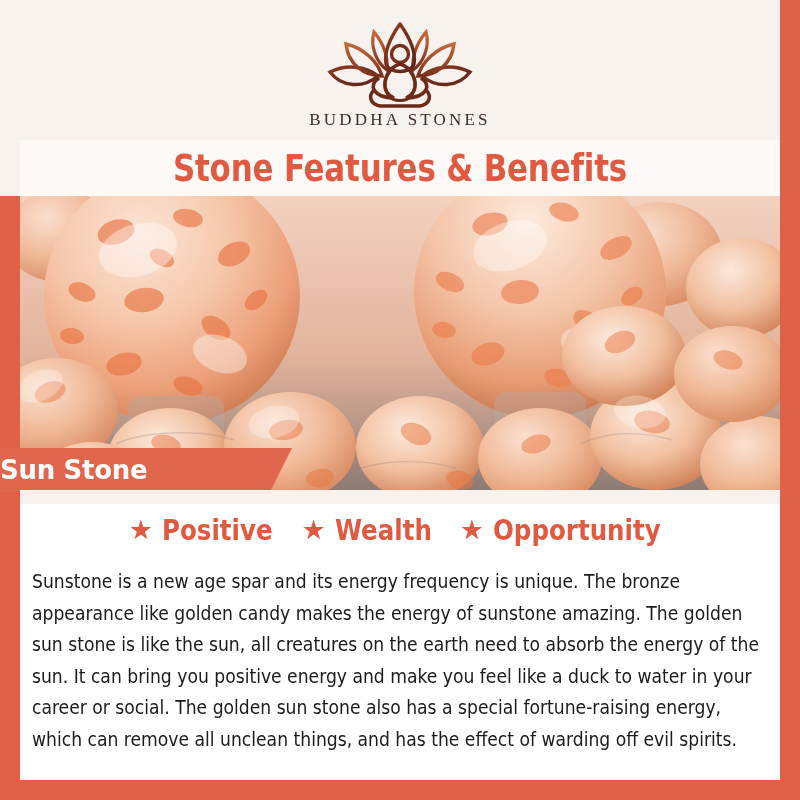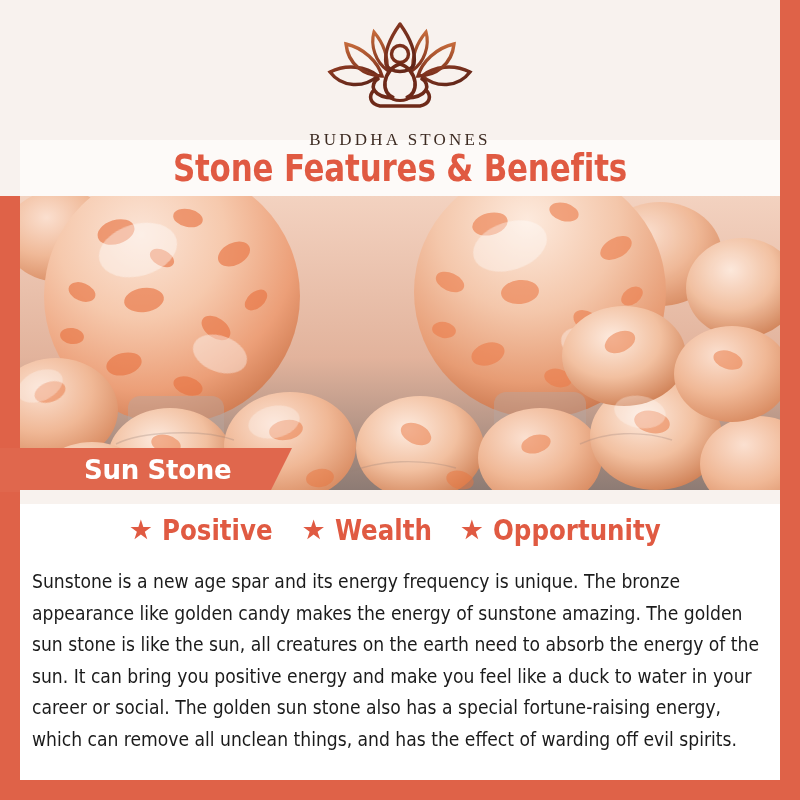--- a/index.html
+++ b/index.html
@@ -38,21 +38,21 @@
     position:absolute;
     left:0; top:18px;
     width:800px;
     display:flex;
     flex-direction:column;
     align-items:center;
     justify-content:flex-start;
   }
   .logo-mark { width:168px; height:92px; display:block; }
   .logo-word {
-    margin-top:20px;
+    margin-top:0;
     font-family:"Liberation Serif", serif;
     font-size:17px;
     letter-spacing:3.2px;
     color:#3d2b22;
     white-space:nowrap;
     text-align:right;
   }
 
   
   .title {
@@ -83,21 +83,20 @@
   
   .banner {
     position:absolute;
     left:0; top:448px;
     width:292px; height:44px;
     background:#e0674d;
     clip-path:polygon(0 0, 292px 0, 270px 44px, 0 44px);
     display:flex; align-items:center;
   }
   .banner-label {
-    margin-left:84px;
     font-family:"DejaVu Sans","Liberation Sans", sans-serif;
     font-weight:bold;
     font-size:26px;
     color:#ffffff;
     letter-spacing:-0.3px;
     white-space:nowrap;
   }
 
   
   .panel {

